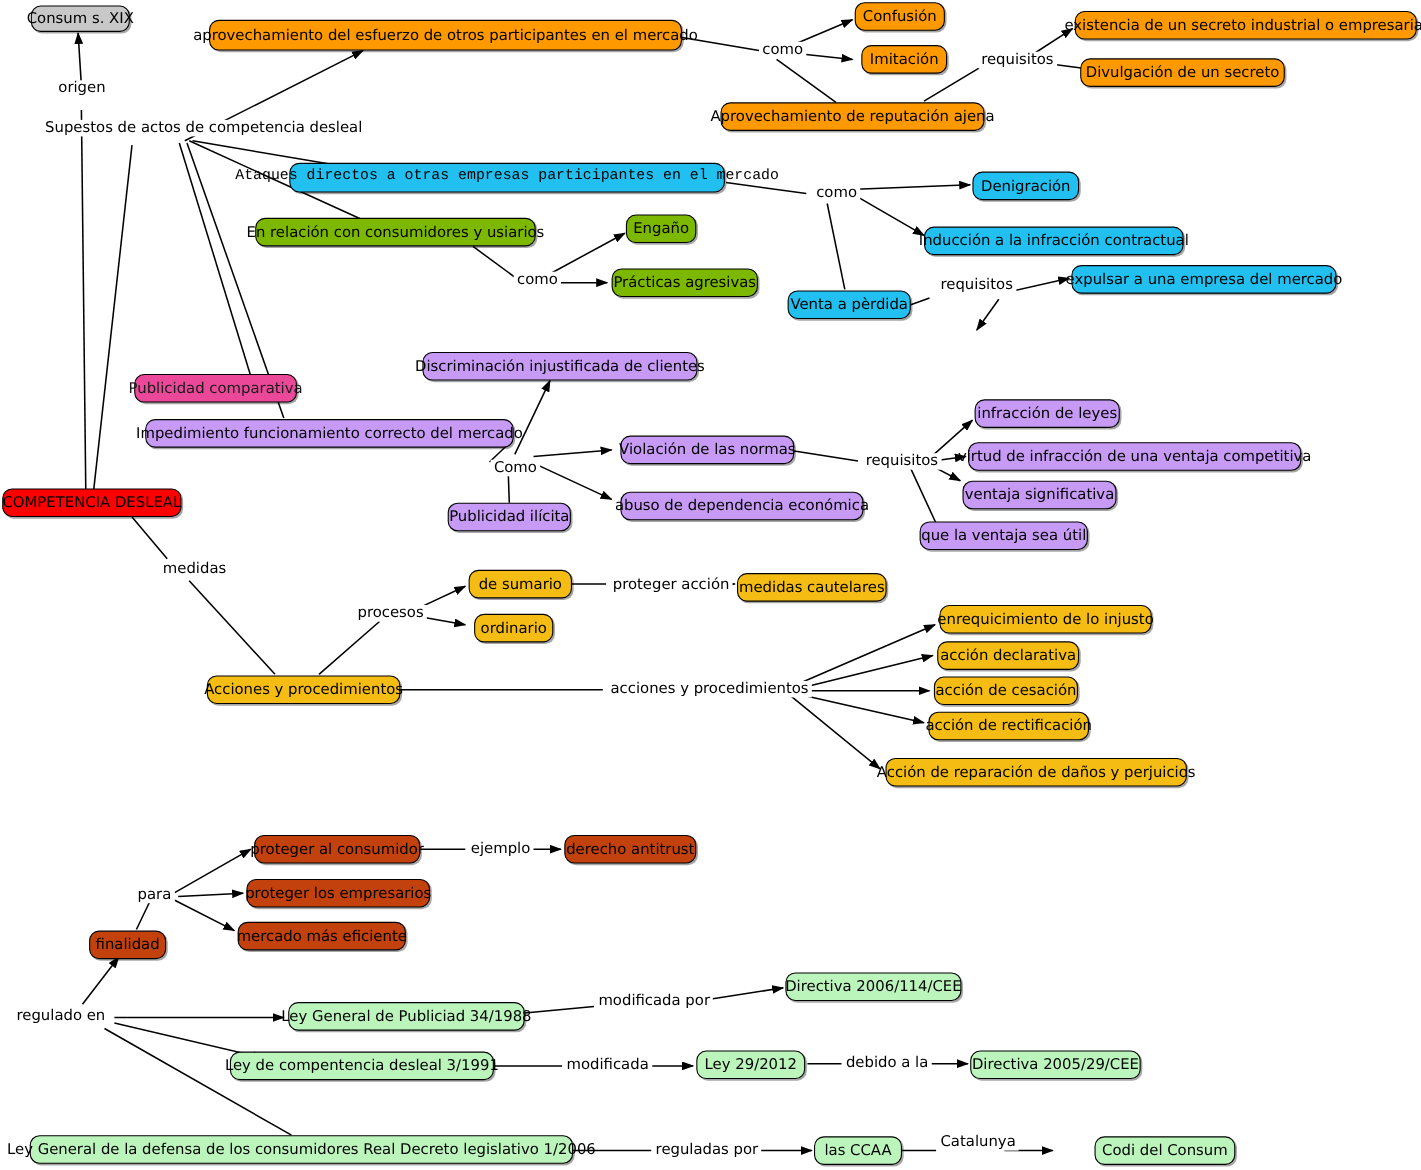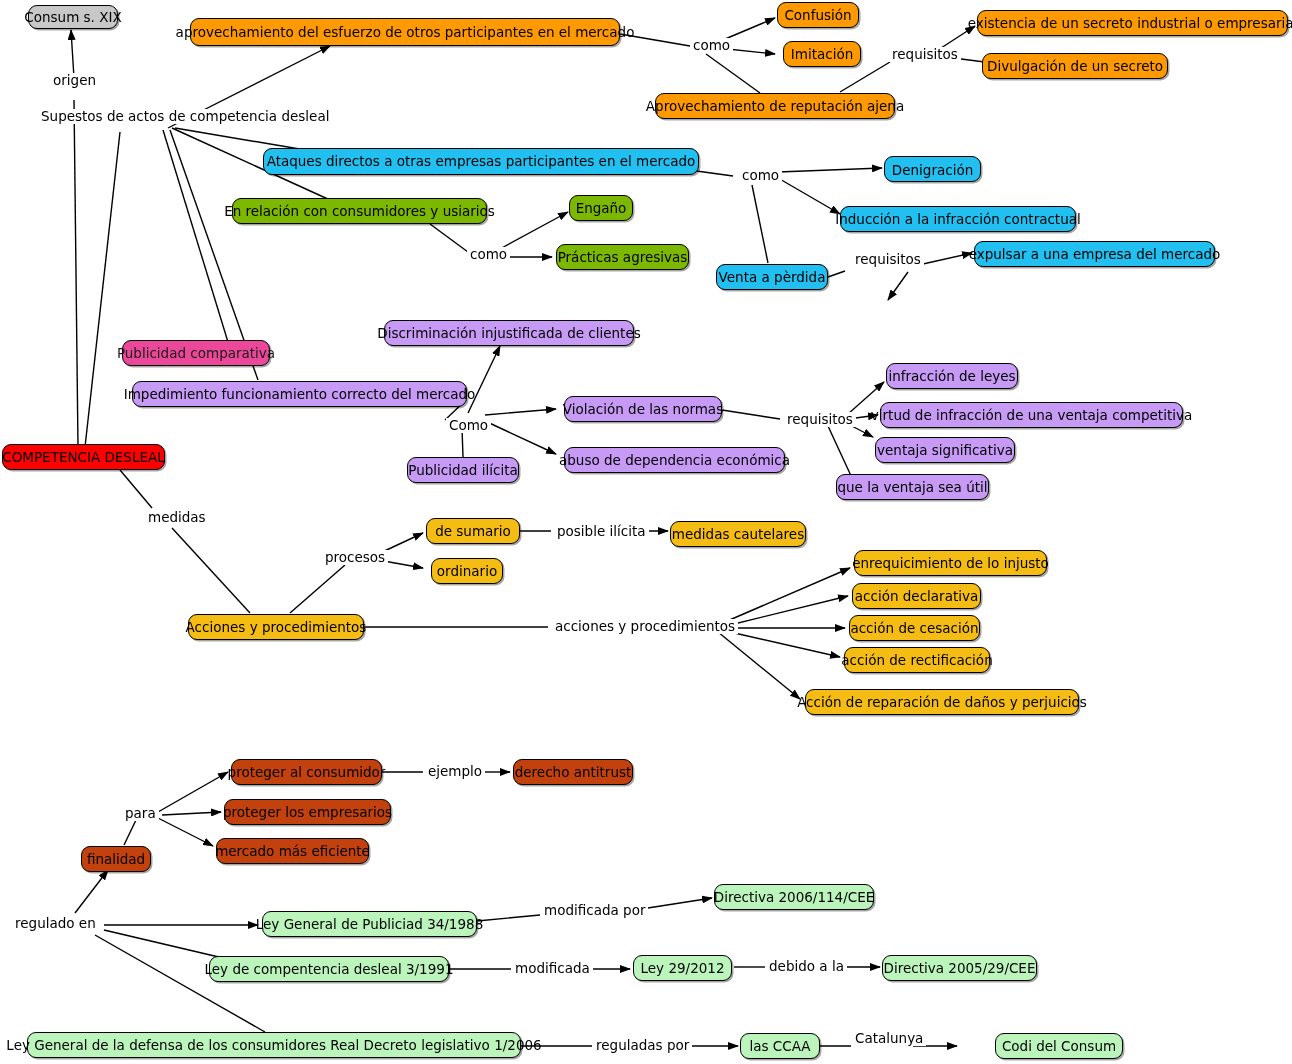--- a/index.html
+++ b/index.html
@@ -180,21 +180,21 @@
   <div class="node c-orange" style="left:655px; top:93px;  width:240px; height:26px;">
       <span>Aprovechamiento de reputación ajena</span>
     </div>
   <div class="node c-orange" style="left:977px; top:10px;  width:311px; height:26px;">
       <span>existencia de un secreto industrial o empresarial</span>
     </div>
   <div class="node c-orange" style="left:955px;top:53px;  width:186px; height:26px;margin-left:27px;">
       <span>Divulgación de un secreto</span>
     </div>
 
-  <div class="node c-cyan" style="left:263px; top:148px; width:436px; height:27px;">
+  <div class="node c-cyan" style="left:263px; top:148px; width:396px; height:27px;font-family:Liberation Mono, monospace;">
       <span>Ataques directos a otras empresas participantes en el mercado</span>
     </div>
   <div class="node c-cyan" style="left:884px; top:156px; width:97px;  height:26px;align-items:flex-end;">
       <span>Denigración</span>
     </div>
   <div class="node c-cyan" style="left:840px; top:206px; width:236px; height:26px;">
       <span>Inducción a la infracción contractual</span>
     </div>
   <div class="node c-cyan" style="left:716px; top:264px; width:112px; height:26px;">
       <span>Venta a pèrdida</span>
@@ -321,21 +321,21 @@
   <div class="linklabel" style="left:38px;  top:109px;"><span>Supestos de actos de competencia desleal</span></div>
   <div class="linklabel" style="left:690px; top:38px;"><span>como</span></div>
   <div class="linklabel" style="left:889px; top:47px;"><span>requisitos</span></div>
   <div class="linklabel" style="left:739px; top:168px;"><span>como</span></div>
   <div class="linklabel" style="left:852px; top:252px;"><span>requisitos</span></div>
   <div class="linklabel" style="left:467px; top:247px;"><span>como</span></div>
   <div class="linklabel" style="left:446px; top:418px;"><span>Como</span></div>
   <div class="linklabel" style="left:784px; top:412px;"><span>requisitos</span></div>
   <div class="linklabel" style="left:145px; top:510px;"><span>medidas</span></div>
   <div class="linklabel" style="left:322px; top:550px;"><span>procesos</span></div>
-  <div class="linklabel" style="left:554px; top:524px;"><span>posible ilícita</span></div>
+  <div class="linklabel" style="left:554px; top:524px;"><span>proteger acción</span></div>
   <div class="linklabel" style="left:552px; top:619px;"><span>acciones y procedimientos</span></div>
   <div class="linklabel" style="left:122px; top:806px;"><span>para</span></div>
   <div class="linklabel" style="left:425px; top:764px;"><span>ejemplo</span></div>
   <div class="linklabel" style="left:12px;  top:916px;"><span>regulado en</span></div>
   <div class="linklabel" style="left:541px; top:903px;"><span>modificada por</span></div>
   <div class="linklabel" style="left:512px; top:961px;"><span>modificada</span></div>
   <div class="linklabel" style="left:766px; top:959px;"><span>debido a la</span></div>
   <div class="linklabel" style="left:593px; top:1038px;"><span>reguladas por</span></div>
   <div class="linklabel" style="left:852px; top:1031px;"><span>Catalunya</span></div>
 

